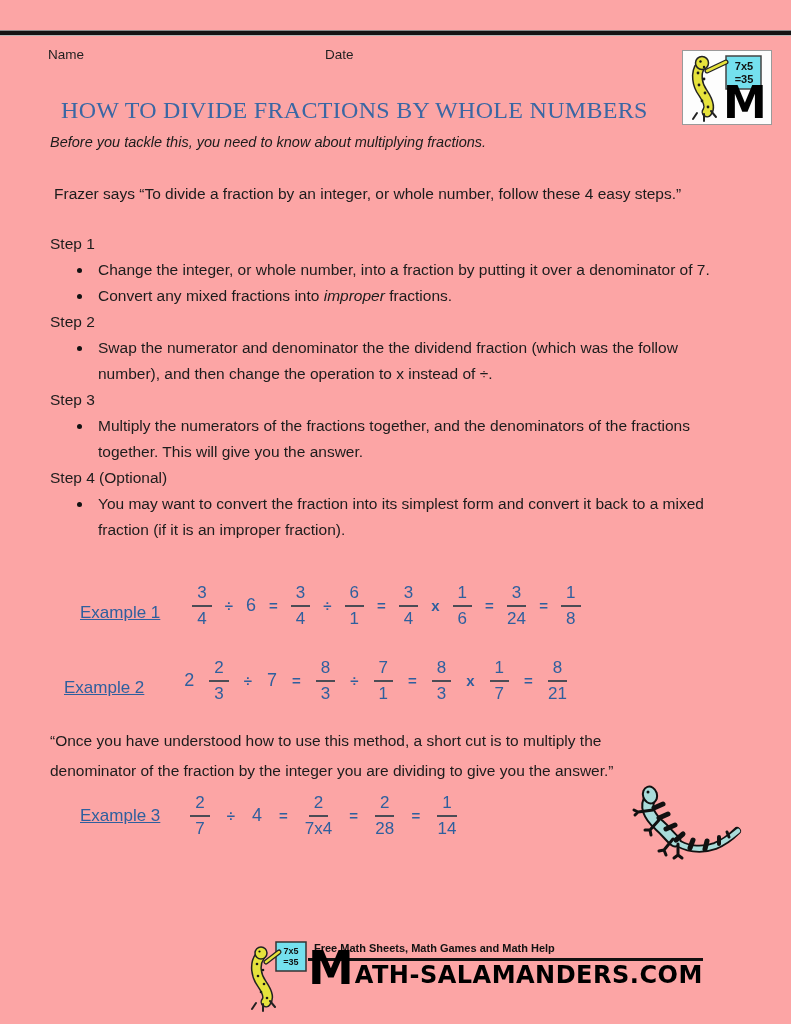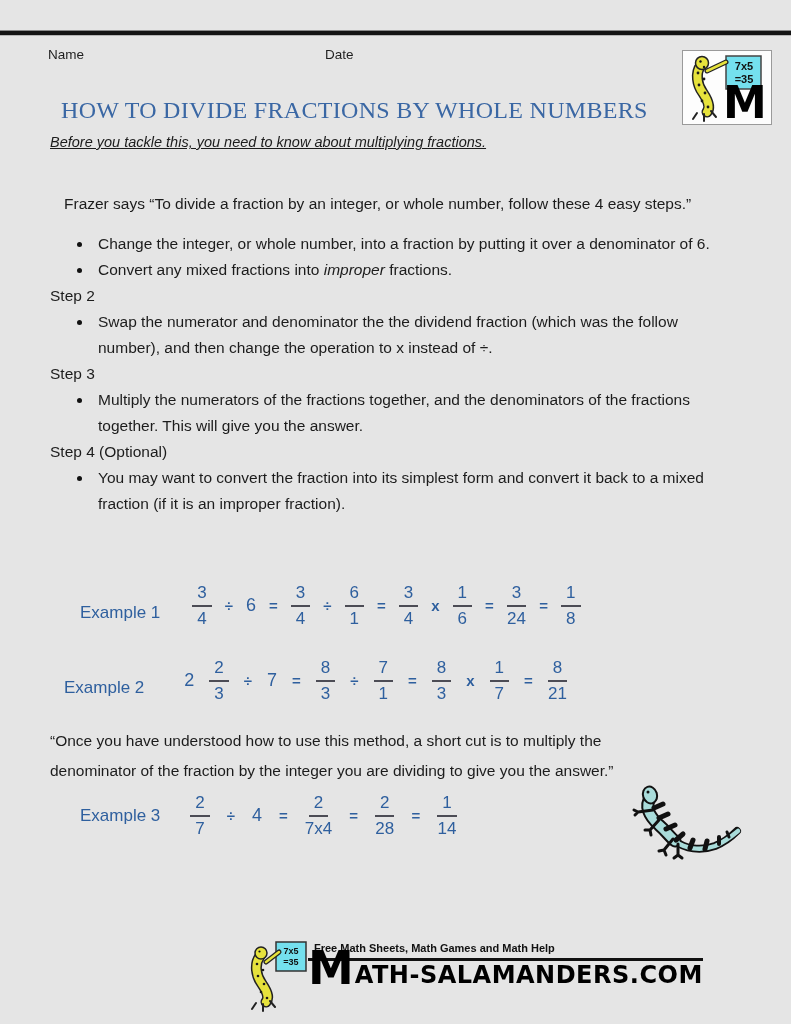--- a/index.html
+++ b/index.html
@@ -1,45 +1,45 @@
 <!DOCTYPE html>
 <html style="--accent-blue: #3a67a4; --example-blue: #2e5f9e; --frac-bar: #4c4c55; --sign-cyan: #74e0ee; --salamander-yellow: #e6e23c; --lizard-teal: #a9dcda;"><head>
 <meta charset="utf-8">
 <style>
   html,body{margin:0;padding:0;background:#fff;}
-  .page{position:relative;width:791px;height:1024px;background:#e5e5e5;overflow:hidden;
+  .page{position:relative;width:791px;height:1024px;background:#fca5a5;overflow:hidden;
         font-family:"Liberation Sans",sans-serif;color:#1c1c1c;}
 
   .topline{position:absolute;left:0;top:30px;width:791px;height:4px;background:#141414;
            border-top:1px solid #8a8a8a;border-bottom:1px solid #b5b5b5;}
 
   .hlabel{position:absolute;top:47px;font-size:13.5px;color:#1f1f1f;}
   .hlabel.name{left:48px;}
   .hlabel.date{left:325px;}
 
   .logo-box{position:absolute;left:682px;top:50px;width:88px;height:73px;
             border:1px solid #9a9a9a;background:#fdfdfd;}
 
   .title{position:absolute;left:46px;top:82px;margin:15px;
          font-family:"Liberation Serif",serif;font-weight:400;font-size:24px;
          letter-spacing:.3px;color:var(--accent-blue,#3a67a4);white-space:nowrap;}
 
-  .intro{position:absolute;left:50px;top:134px;margin:0;font-style:italic;font-size:14.5px;text-decoration:underline;}
-
-  .frazer{position:absolute;left:50px;top:181px;margin:14px;font-size:15.5px;white-space:nowrap;}
+  .intro{position:absolute;left:50px;top:134px;margin:0;font-style:italic;font-size:14.5px;}
+
+  .frazer{position:absolute;left:50px;top:181px;margin:4px;font-size:15.5px;white-space:nowrap;}
 
   .steps{position:absolute;left:50px;top:231px;width:692px;font-size:15.5px;line-height:26px;}
   .step-label{}
   .bullet-row{display:flex;}
   .dot{width:5px;height:5px;border-radius:50%;background:#111;margin:11px 16px 0 27px;flex:none;}
   .bullet-text{width:636px;}
 
   .example-row{position:absolute;display:flex;align-items:center;color:var(--example-blue,#2e5f9e);}
-  .ex-label{font-size:17px;white-space:nowrap;}
-  .underlined .ex-label{margin-top:14px;}
+  .ex-label{font-size:17px;white-space:nowrap;text-decoration:underline;}
+  .underlined .ex-label{text-decoration:underline;margin-top:14px;}
   .tokens{display:flex;align-items:center;}
   .ex1{left:80px;top:583px;}  .ex1 .ex-label{margin-right:32px;}  .ex1 .tokens{gap:13px;}
   .ex2{left:64px;top:658px;text-align:center;}  .ex2 .ex-label{margin-right:40px;}  .ex2 .tokens{gap:15px;}
   .ex3{left:80px;top:793px;}  .ex3 .ex-label{margin-right:30px;}  .ex3 .tokens{gap:17px;}
   .frac{display:inline-flex;flex-direction:column;align-items:center;font-size:17px;line-height:1.15;}
   .frac .num{padding:0 5px 2px;border-bottom:2px solid var(--frac-bar,#4c4c55);}
   .frac .den{padding-top:2px;}
   .op{font-size:15px;font-weight:700;}
   .whole{font-size:18px;}
 
@@ -94,23 +94,24 @@
     </svg>
   </div>
 
   <h1 class="title">HOW TO DIVIDE FRACTIONS BY WHOLE NUMBERS</h1>
 
   <p class="intro">Before you tackle this, you need to know about multiplying fractions.</p>
 
   <p class="frazer">Frazer says “To divide a fraction by an integer, or whole number, follow these 4 easy steps.”</p>
 
   <div class="steps">
-      <div class="bullet-row">
-        <span class="dot"></span>
-        <span class="bullet-text">Change the integer, or whole number, into a fraction by putting it over a denominator of 6.</span>
+      <div class="step-label">Step 1</div>
+      <div class="bullet-row">
+        <span class="dot"></span>
+        <span class="bullet-text">Change the integer, or whole number, into a fraction by putting it over a denominator of 7.</span>
       </div>
       <div class="bullet-row">
         <span class="dot"></span>
         <span class="bullet-text">Convert any mixed fractions into <i>improper</i> fractions.</span>
       </div>
       <div class="step-label">Step 2</div>
       <div class="bullet-row">
         <span class="dot"></span>
         <span class="bullet-text">Swap the numerator and denominator the the dividend fraction (which was the follow number), and then change the operation to x instead of ÷.</span>
       </div>

